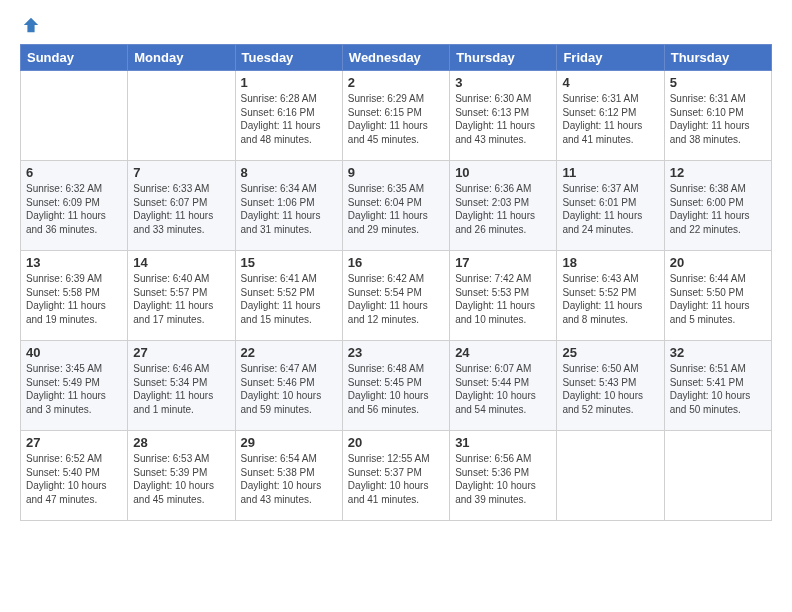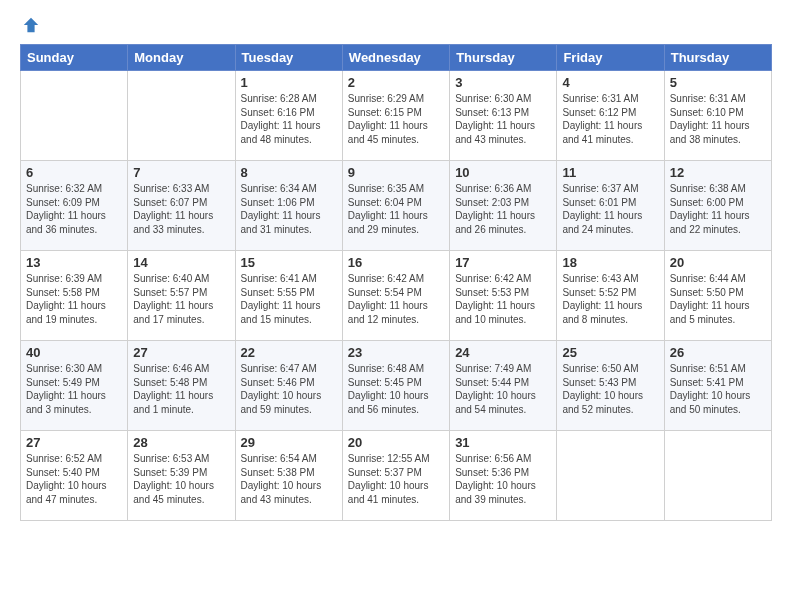--- a/index.html
+++ b/index.html
@@ -220,87 +220,87 @@
         </td>
         <td>
           <span class="day-number">14</span>
           <div class="day-info">Sunrise: 6:40 AM
 Sunset: 5:57 PM
 Daylight: 11 hours and 17 minutes.</div>
         </td>
         <td>
           <span class="day-number">15</span>
           <div class="day-info">Sunrise: 6:41 AM
-Sunset: 5:55 PM
+Sunset: 5:52 PM
 Daylight: 11 hours and 15 minutes.</div>
         </td>
         <td>
           <span class="day-number">16</span>
           <div class="day-info">Sunrise: 6:42 AM
 Sunset: 5:54 PM
 Daylight: 11 hours and 12 minutes.</div>
         </td>
         <td>
           <span class="day-number">17</span>
-          <div class="day-info">Sunrise: 6:42 AM
+          <div class="day-info">Sunrise: 7:42 AM
 Sunset: 5:53 PM
 Daylight: 11 hours and 10 minutes.</div>
         </td>
         <td>
           <span class="day-number">18</span>
           <div class="day-info">Sunrise: 6:43 AM
 Sunset: 5:52 PM
 Daylight: 11 hours and 8 minutes.</div>
         </td>
         <td>
           <span class="day-number">20</span>
           <div class="day-info">Sunrise: 6:44 AM
 Sunset: 5:50 PM
 Daylight: 11 hours and 5 minutes.</div>
         </td>
       </tr>
       <tr>
         <td>
           <span class="day-number">40</span>
-          <div class="day-info">Sunrise: 6:30 AM
+          <div class="day-info">Sunrise: 3:45 AM
 Sunset: 5:49 PM
 Daylight: 11 hours and 3 minutes.</div>
         </td>
         <td>
           <span class="day-number">27</span>
           <div class="day-info">Sunrise: 6:46 AM
-Sunset: 5:48 PM
+Sunset: 5:34 PM
 Daylight: 11 hours and 1 minute.</div>
         </td>
         <td>
           <span class="day-number">22</span>
           <div class="day-info">Sunrise: 6:47 AM
 Sunset: 5:46 PM
 Daylight: 10 hours and 59 minutes.</div>
         </td>
         <td>
           <span class="day-number">23</span>
           <div class="day-info">Sunrise: 6:48 AM
 Sunset: 5:45 PM
 Daylight: 10 hours and 56 minutes.</div>
         </td>
         <td>
           <span class="day-number">24</span>
-          <div class="day-info">Sunrise: 7:49 AM
+          <div class="day-info">Sunrise: 6:07 AM
 Sunset: 5:44 PM
 Daylight: 10 hours and 54 minutes.</div>
         </td>
         <td>
           <span class="day-number">25</span>
           <div class="day-info">Sunrise: 6:50 AM
 Sunset: 5:43 PM
 Daylight: 10 hours and 52 minutes.</div>
         </td>
         <td>
-          <span class="day-number">26</span>
+          <span class="day-number">32</span>
           <div class="day-info">Sunrise: 6:51 AM
 Sunset: 5:41 PM
 Daylight: 10 hours and 50 minutes.</div>
         </td>
       </tr>
       <tr>
         <td>
           <span class="day-number">27</span>
           <div class="day-info">Sunrise: 6:52 AM
 Sunset: 5:40 PM

